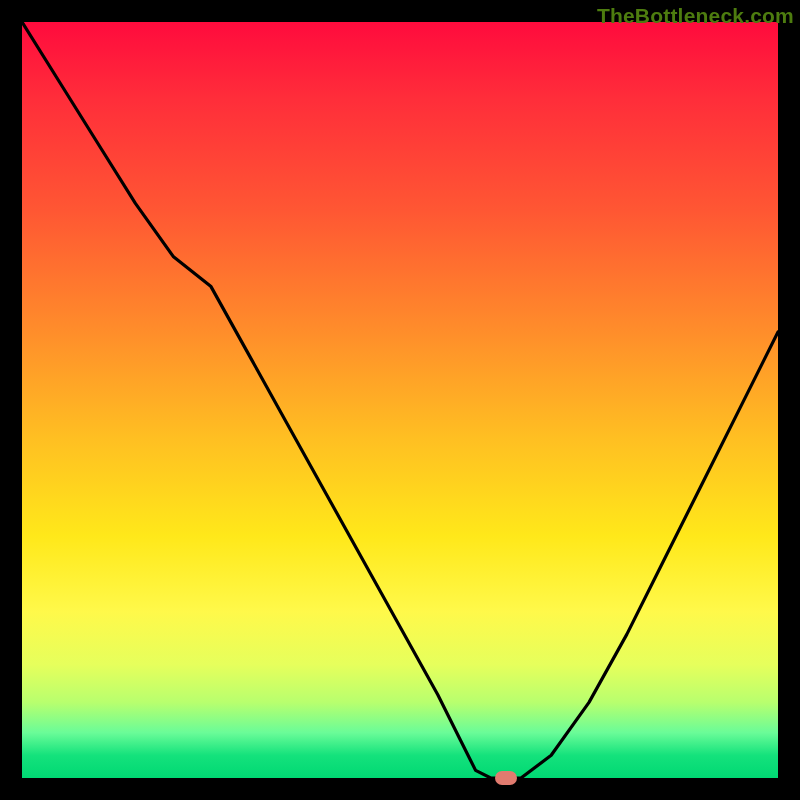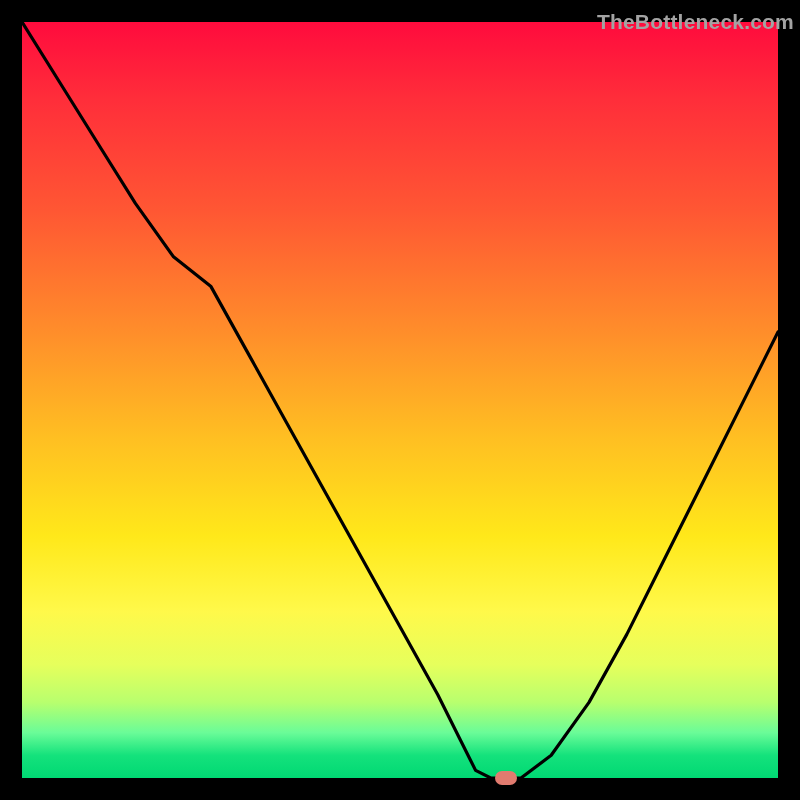--- a/index.html
+++ b/index.html
@@ -44,24 +44,24 @@
   .marker {
     position: absolute;
     width: 22px;
     height: 14px;
     border-radius: 7px;
     background: #e17b6f;
     transform: translate(-50%, -50%);
   }
   .watermark {
     position: absolute;
-    top: 10px;
+    top: 4px;
     right: 6px;
     font: 600 21px Arial, Helvetica, sans-serif;
-    color: #a3a3a3;
+    color: #4d7c0f;
     letter-spacing: 0.2px;
     user-select: none;
   }
 </style>
 </head>
 <body>
 
 <div class="stage">
 
   <div class="plot-area">

